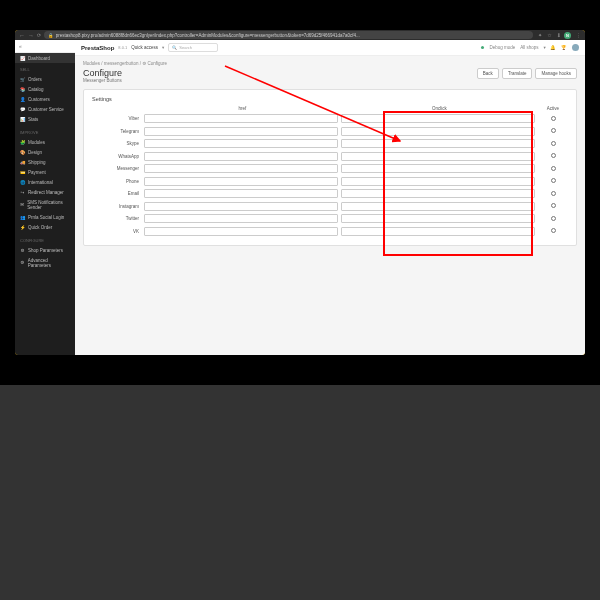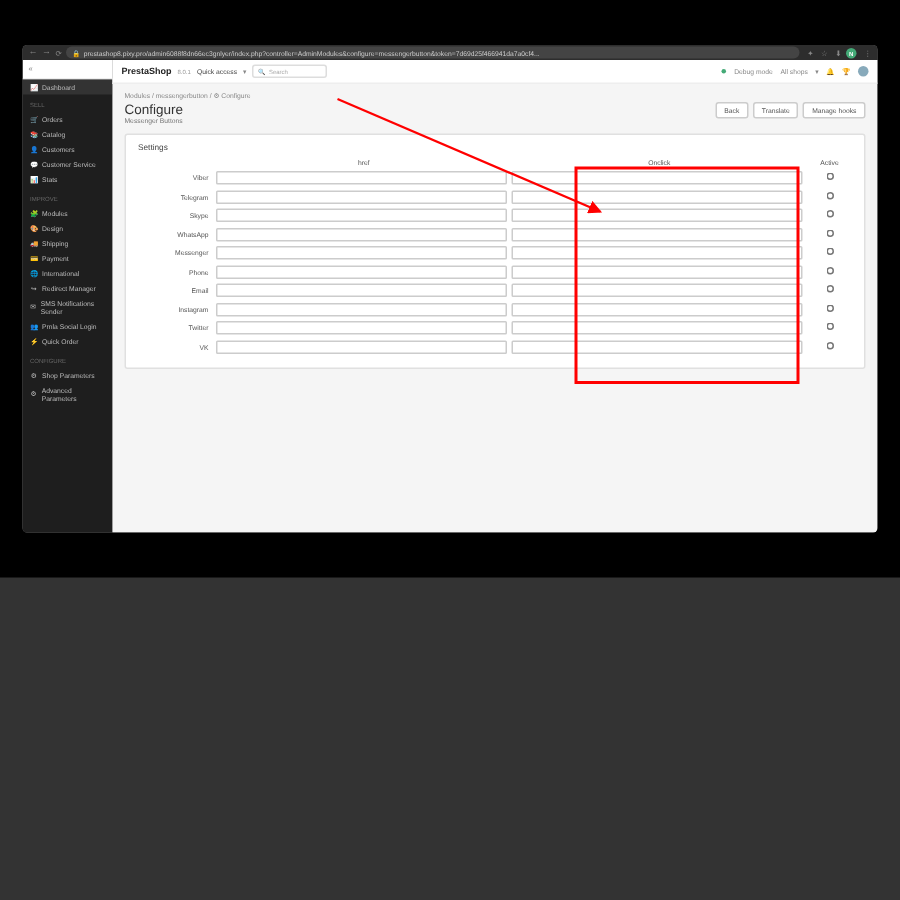--- a/index.html
+++ b/index.html
@@ -1,18 +1,18 @@
 <!DOCTYPE html>
 <html><head>
 <meta charset="utf-8">
 <style>
 *{margin:0;padding:0;box-sizing:border-box;font-family:Arial,sans-serif}
 body{background:#333;width:600px;height:600px;overflow:hidden}
 .outer{background:#000;padding:30px 0;display:flex;justify-content:center;align-items:flex-start}
-.window{width:570px;background:#737373;border-radius:3px;overflow:hidden;font-size:5px}
+.window{width:570px;background:#eab308;border-radius:3px;overflow:hidden;font-size:5px}
 .browser-bar{background:#2d2d2d;height:10px;display:flex;align-items:center;padding:0 4px;gap:3px}
 .nav-arrow{color:#888;font-size:6px}
 .refresh{color:#888;font-size:5px}
 .url-bar{flex:1;background:#444;border-radius:6px;padding:1.5px 4px;color:#ccc;font-size:4.5px;display:flex;align-items:center;gap:2px}
 .url-bar .lock{color:#888}
 .br-icon{color:#888;font-size:5px;margin-left:2px}
 .n-badge{background:#4a7;width:7px;height:7px;border-radius:50%;display:flex;align-items:center;justify-content:center;color:#fff;font-size:4px;font-weight:bold}
 .app{display:flex;height:315px}
 .sidebar{width:60px;background:#1e1e1e;color:#bbb;font-size:4.5px;overflow:hidden}
 .sb-header{background:#fff;padding:3px 4px;display:flex;align-items:center;gap:2px;border-bottom:1px solid #eee}

